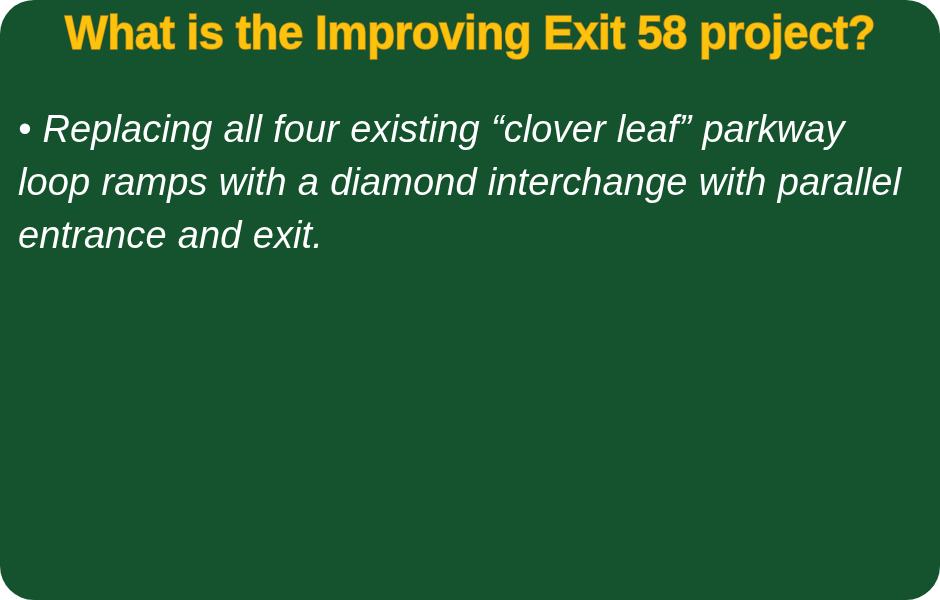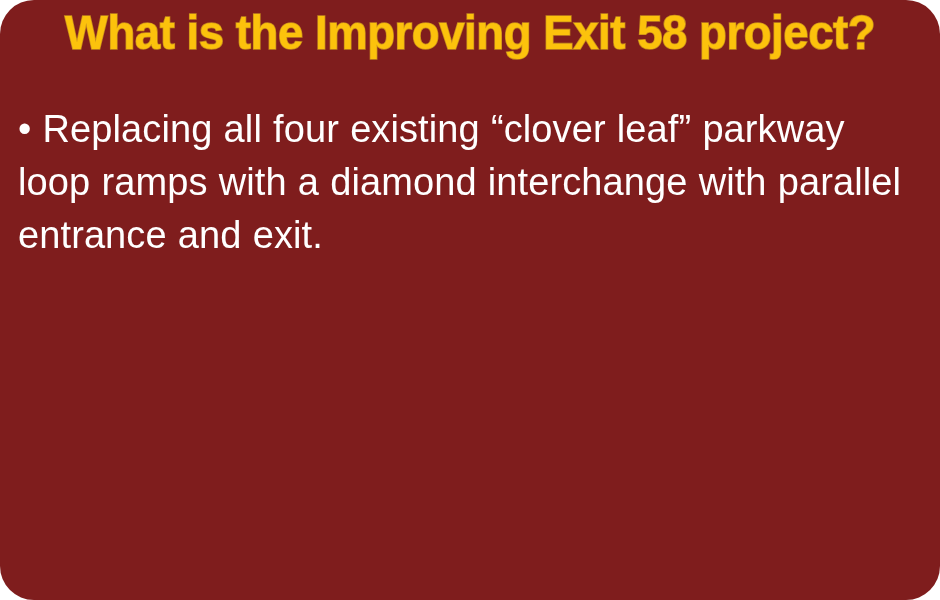--- a/index.html
+++ b/index.html
@@ -12,21 +12,21 @@
     background: #ffffff;
     font-family: "Liberation Sans", sans-serif;
     overflow: hidden;
   }
 
   .slide {
     position: relative;
     box-sizing: border-box;
     width: 940px;
     height: 600px;
-    background: #7f1d1d;
+    background: #14532d;
     border-radius: 34px;
     overflow: hidden;
   }
 
   .slide-title {
     position: absolute;
     top: 4px;
     left: 0;
     width: 940px;
     text-align: center;
@@ -41,20 +41,21 @@
     -webkit-text-stroke: 1.6px #c4881d;
     paint-order: stroke fill;
     white-space: nowrap;
   }
 
   .body-block {
     position: absolute;
     left: 18px;
     top: 103px;
     width: 902px;
+    font-style: italic;
   }
 
   .bullet-para {
     color: #ffffff;
     font-family: "Liberation Sans", sans-serif;
     font-weight: normal;
     font-size: 38px;
     line-height: 53px;
     letter-spacing: 0.1px;
     text-align: left;

